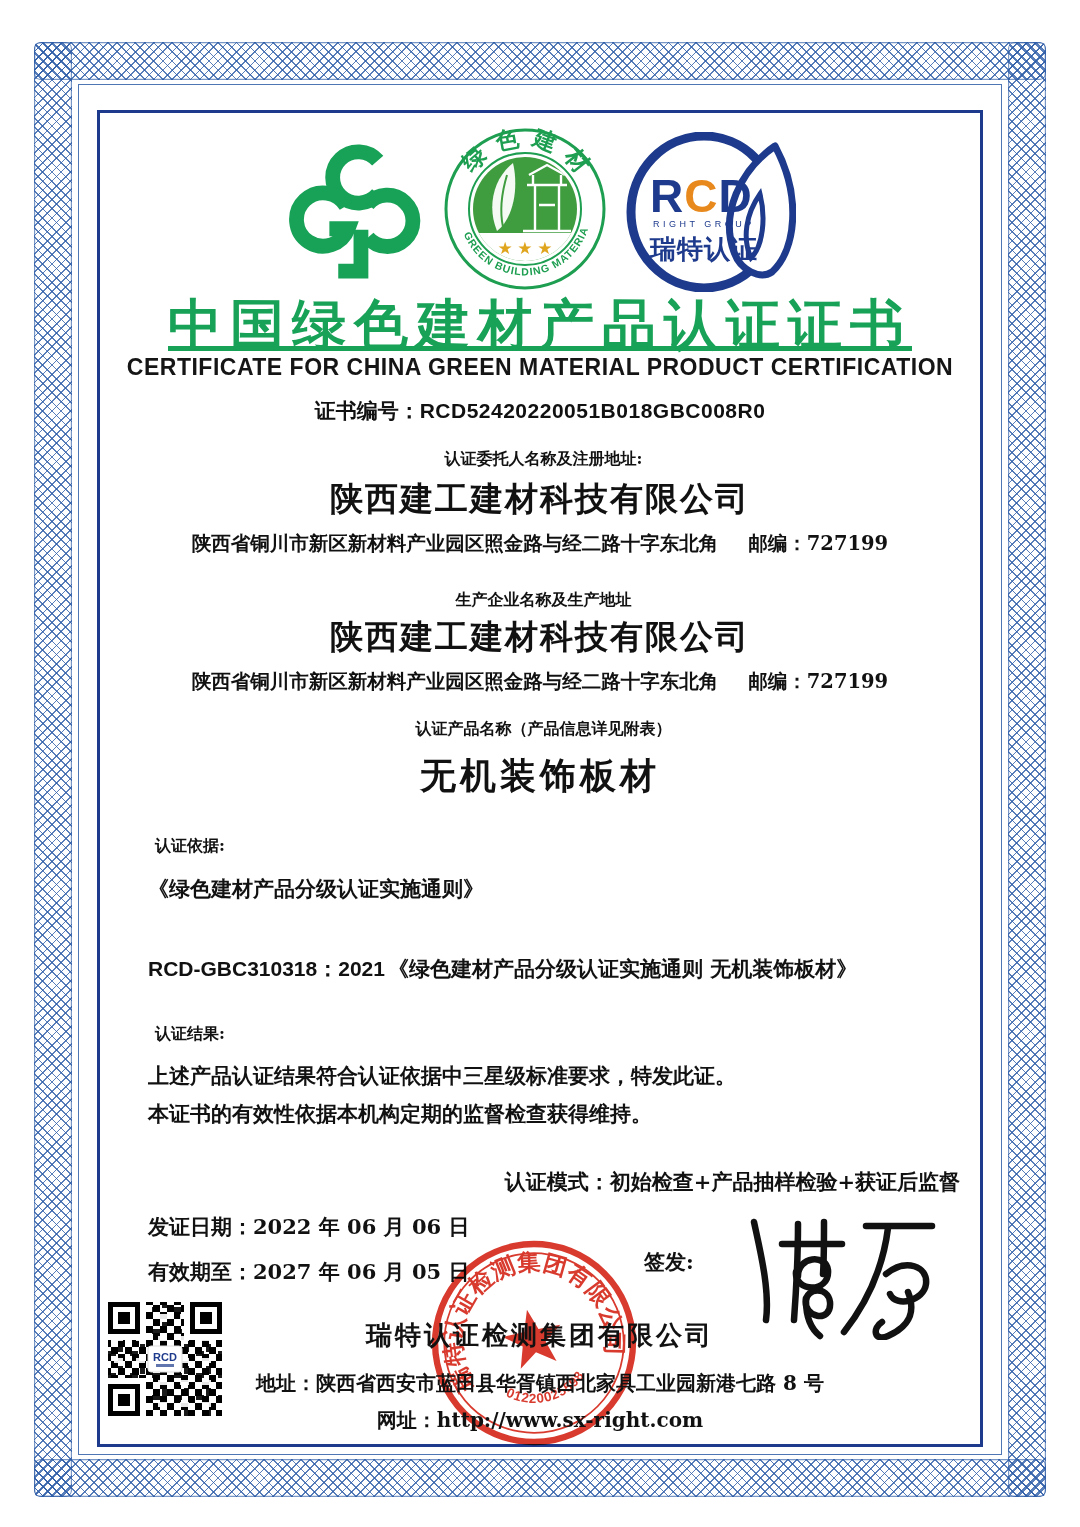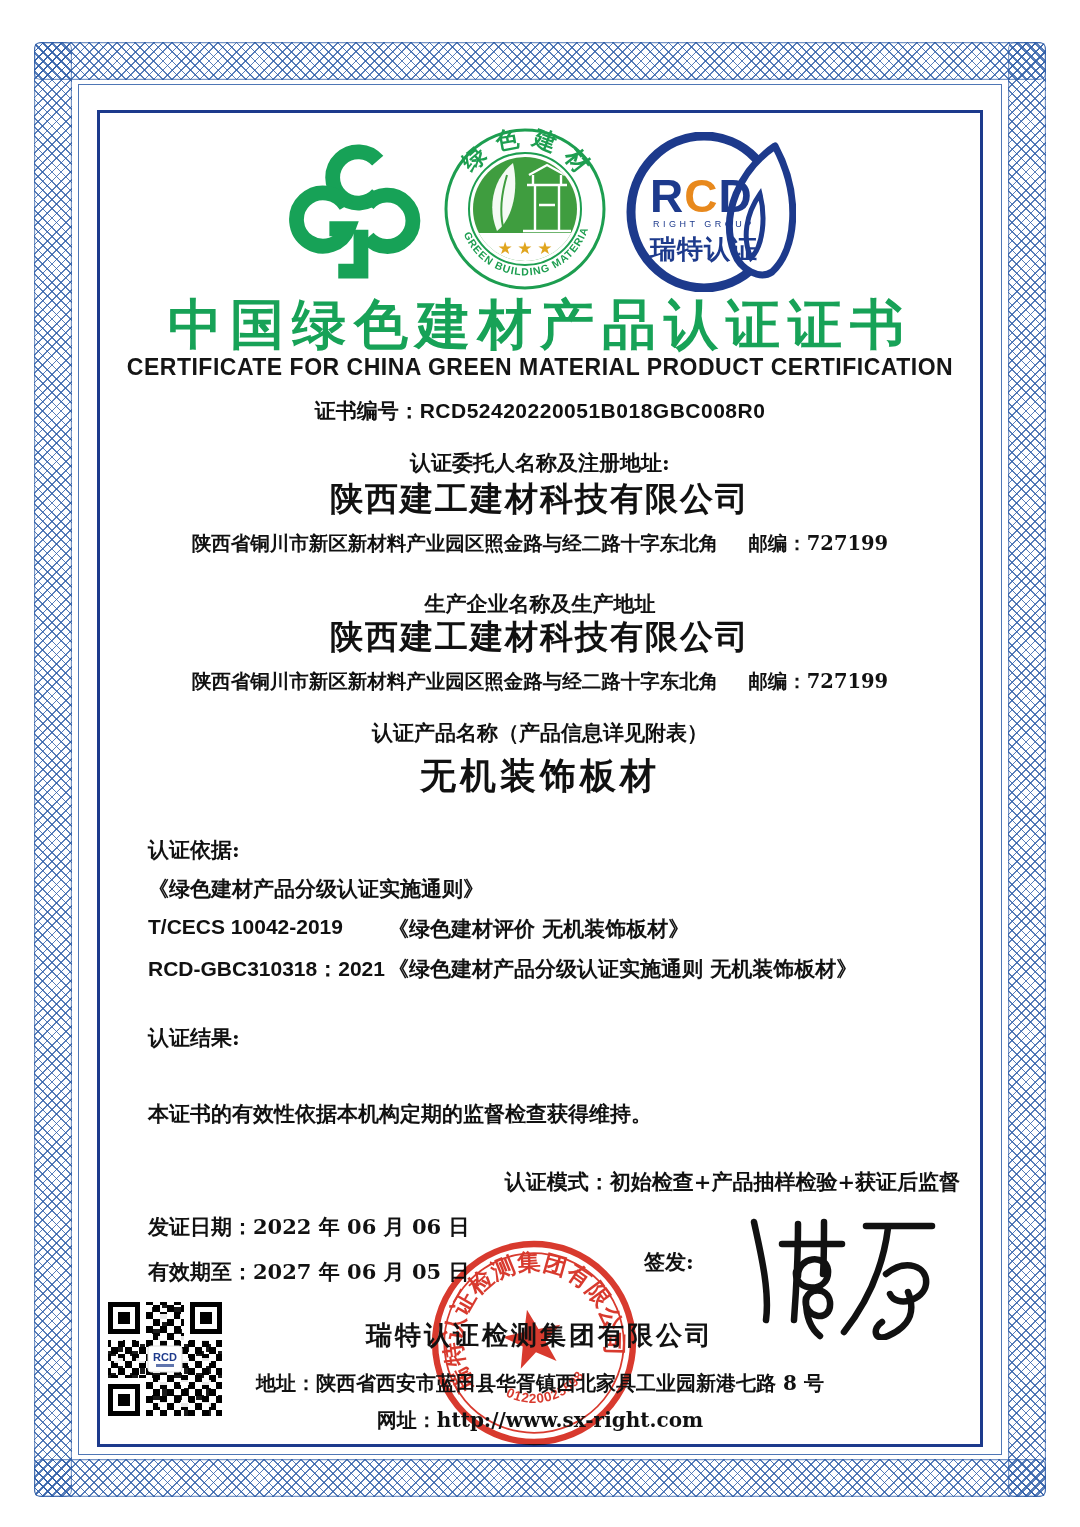--- a/index.html
+++ b/index.html
@@ -20,26 +20,26 @@
   .band-top{left:34px;right:34px;top:42px;height:38px;}
   .band-bottom{left:34px;right:34px;bottom:30px;height:38px;}
   .band-left{left:34px;width:38px;top:42px;bottom:30px;}
   .band-right{right:34px;width:38px;top:42px;bottom:30px;}
   .thinline{position:absolute;left:78px;right:78px;top:84px;bottom:72px;border:1.5px solid rgba(47,94,168,.85);}
   .innerframe{position:absolute;left:97px;right:97px;top:110px;bottom:80px;border:3px solid #1d3a8c;}
 
   
   .center{left:97px;right:97px;text-align:center;}
   .title{top:289px;font-size:54px;font-weight:bold;letter-spacing:8px;color:#17a257;
-         font-family:"Liberation Sans","DejaVu Sans",sans-serif;white-space:nowrap;}
+         font-family:"Liberation Sans","DejaVu Sans",sans-serif;white-space:nowrap;text-decoration:underline;}
   .subtitle{top:354px;font-size:23px;font-weight:bold;letter-spacing:.5px;color:#151515;
          font-family:"Liberation Sans","DejaVu Sans",sans-serif;}
   .certno{top:397px;font-size:21px;font-weight:bold;}
   .certno .num{font-family:"Liberation Sans","DejaVu Sans",sans-serif;letter-spacing:.5px;}
-  .sec-heading{font-size:21px;font-weight:bold;}
+  .sec-heading{font-size:16px;font-weight:bold;margin-left:7px;}
   .company{font-size:33px;font-weight:bold;letter-spacing:2px;}
   .addr{font-size:19.5px;font-weight:600;white-space:nowrap;}
   .addr .post{margin-left:30px;}
   .product-name{font-size:36px;font-weight:bold;letter-spacing:4px;}
   .left-col{left:148px;right:120px;text-align:left;}
   .basis-row{display:flex;font-size:21px;font-weight:600;}
   .basis-row .code{flex:0 0 240px;font-family:"Liberation Sans","DejaVu Sans",sans-serif;font-weight:bold;}
   .body-line{font-size:21px;font-weight:700;}
   .plain-line{font-size:21px;font-weight:600;}
   .issuer-company{top:1318px;font-size:26px;font-weight:bold;letter-spacing:3px;}
@@ -136,30 +136,27 @@
     <span>陕西省铜川市新区新材料产业园区照金路与经二路十字东北角</span><span class="post">邮编：727199</span>
   </div>
 
   <div class="abs center sec-heading" style="top:719px;">认证产品名称（产品信息详见附表）</div>
   <div class="abs center product-name" style="top:752px;">无机装饰板材</div>
 
   <div class="abs left-col sec-heading" style="top:836px;">认证依据:</div>
   <div class="abs left-col basis-row" style="top:875px;">
     <span class="name">《绿色建材产品分级认证实施通则》</span>
   </div>
-  <div class="abs left-col basis-row" style="top:915px;">
-    <span class="code">T/CECS 10042-2019</span>
-    <span class="name">《绿色建材评价 无机装饰板材》</span>
-  </div>
   <div class="abs left-col basis-row" style="top:955px;">
     <span class="code">RCD-GBC310318：2021</span>
     <span class="name">《绿色建材产品分级认证实施通则 无机装饰板材》</span>
   </div>
 
   <div class="abs left-col sec-heading" style="top:1024px;">认证结果:</div>
+  <div class="abs left-col body-line" style="top:1062px;">上述产品认证结果符合认证依据中三星级标准要求，特发此证。</div>
   <div class="abs left-col body-line" style="top:1100px;">本证书的有效性依据本机构定期的监督检查获得维持。</div>
 
   <div class="abs left-col plain-line" style="top:1168px;text-align:right;">
     <span>认证模式：</span><span>初始检查+产品抽样检验+获证后监督</span>
   </div>
   <div class="abs left-col plain-line" style="top:1213px;">
     <span>发证日期：</span><span>2022 年 06 月 06 日</span>
   </div>
   <div class="abs left-col plain-line" style="top:1258px;">
     <span>有效期至：</span><span>2027 年 06 月 05 日</span>

